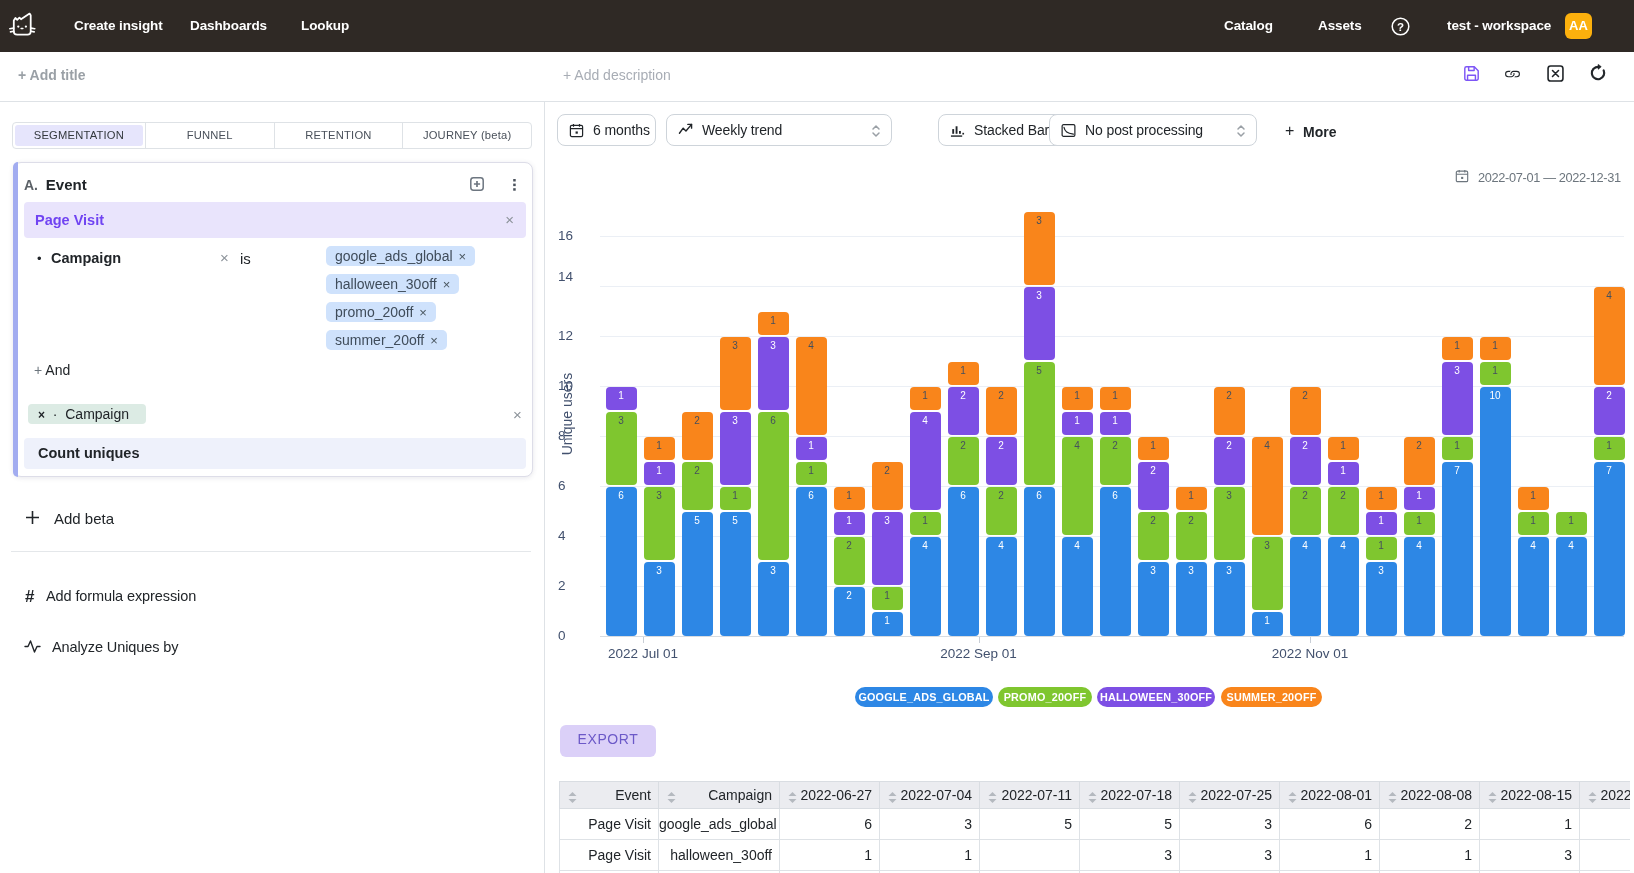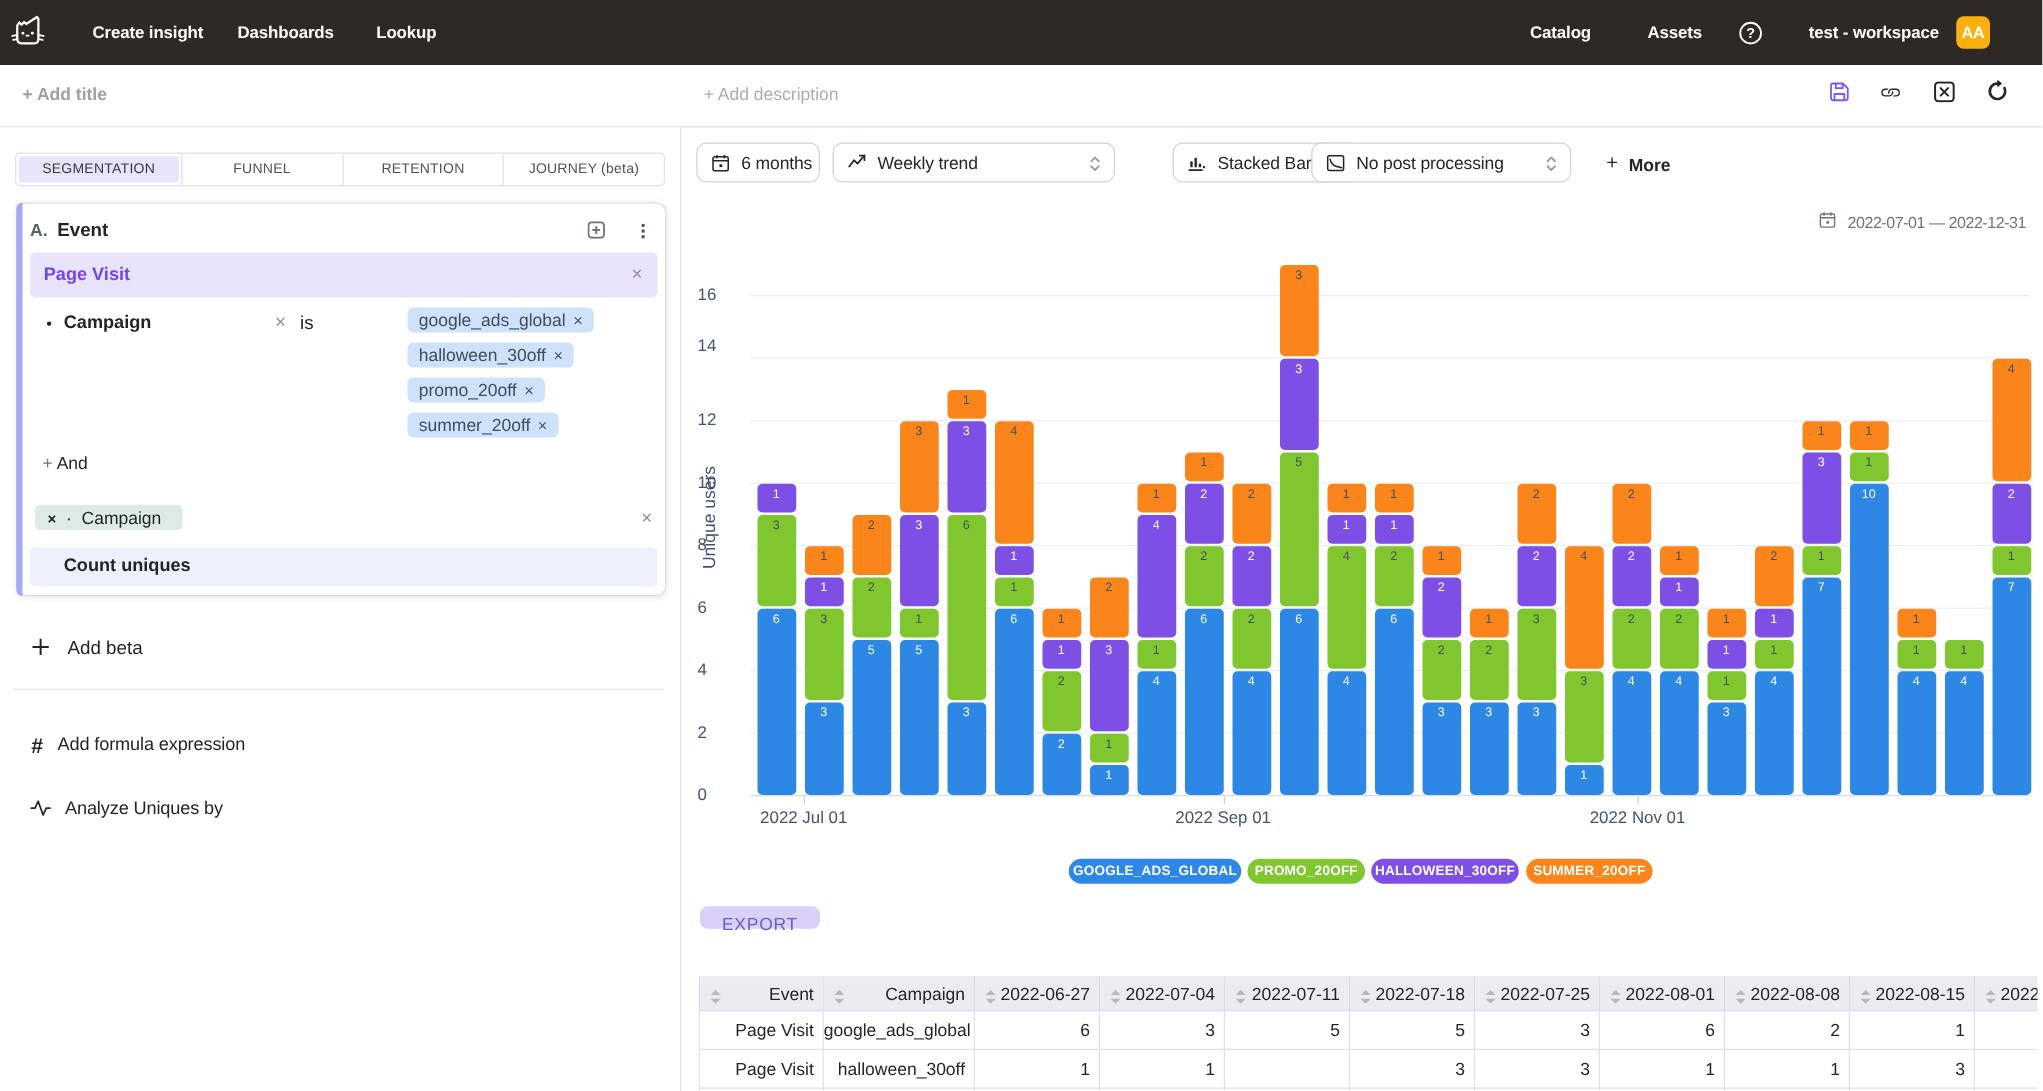--- a/index.html
+++ b/index.html
@@ -40,21 +40,21 @@
 .pvrow { position:absolute; left:10px; top:39px; width:502px; height:36px;
   background:#e9e4fc; border-radius:4px; }
 .pvrow .t { position:absolute; left:11px; top:10px; font-size:14.5px; font-weight:bold; color:#7044f2; }
 .cross { color:#8c939a; font-size:15px; }
 .bluepill { background:#cfe2fc; color:#3f4c5a; font-size:14px; height:20px;
   border-radius:5px; padding:0 9px; line-height:20px; width:max-content;
   margin-bottom:8px; }
 .bluepill .x { color:#49565f; font-size:13px; margin-left:6px; }
 .cu-row { position:absolute; left:10px; top:275px; width:502px; height:31px;
   background:#eef1fb; border-radius:4px; font-weight:bold; font-size:14.5px;
-  color:#212529; line-height:31px; padding-left:27px; }
+  color:#212529; line-height:31px; padding-left:14px; }
 .greentag { position:absolute; left:14px; top:241px; height:20px; background:#dcebe4;
   border-radius:4px; font-size:14px; color:#212529; line-height:20px; padding:0 17px 0 10px; }
 
 
 .ctl { position:absolute; top:114px; height:32px; border:1px solid #ced4da;
   border-radius:8px; background:#fff; font-size:14px; letter-spacing:-0.1px; color:#212529;
   display:flex; align-items:center; }
 .ctl svg { margin-left:11px; }
 .ctl .lbl { margin-left:9px; }
 .chev { position:absolute; right:9px; top:8px; }
@@ -63,21 +63,21 @@
 .gl { position:absolute; left:600px; width:1024px; height:1px; background:#ebeff5; }
 .ylab { position:absolute; width:30px; text-align:left; font-size:13.5px; color:#42516e; }
 .xlab { position:absolute; top:646px; width:120px; text-align:center; font-size:13.5px; color:#42516e; }
 .seg { position:absolute; border-radius:4px; }
 .seg span { position:absolute; top:3px; left:0; width:100%; text-align:center;
   font-size:10px; }
 .lw { color:#fff; }
 .ld { color:#45505e; }
 .lpill { position:absolute; top:687px; height:20px; border-radius:10px; color:#fff;
   font-size:10.8px; font-weight:bold; text-align:center; line-height:20px; letter-spacing:0.2px; white-space:nowrap; }
-#export { position:absolute; left:560px; top:725px; width:96px; height:18px;
+#export { position:absolute; left:560px; top:725px; width:96px; height:32px;
   background:#dbd0f8; border-radius:6px; color:#6c59c8; font-size:14px;
   text-align:center; line-height:28px; letter-spacing:0.6px; }
 
 
 #tblclip { position:absolute; left:559px; top:781px; width:1071px; height:92px; overflow:hidden; }
 #tbl { border-collapse:collapse; table-layout:fixed; font-size:14px; color:#212529; width:1120px; }
 #tbl th { background:#ebecf0; height:27px; font-weight:normal; border:1px solid #d9dde2;
   text-align:right; padding:0 7px 0 0; position:relative; }
 #tbl td { background:#fff; height:31px; border:1px solid #dee2e6; text-align:right;
   padding:0 7px 0 0; }

